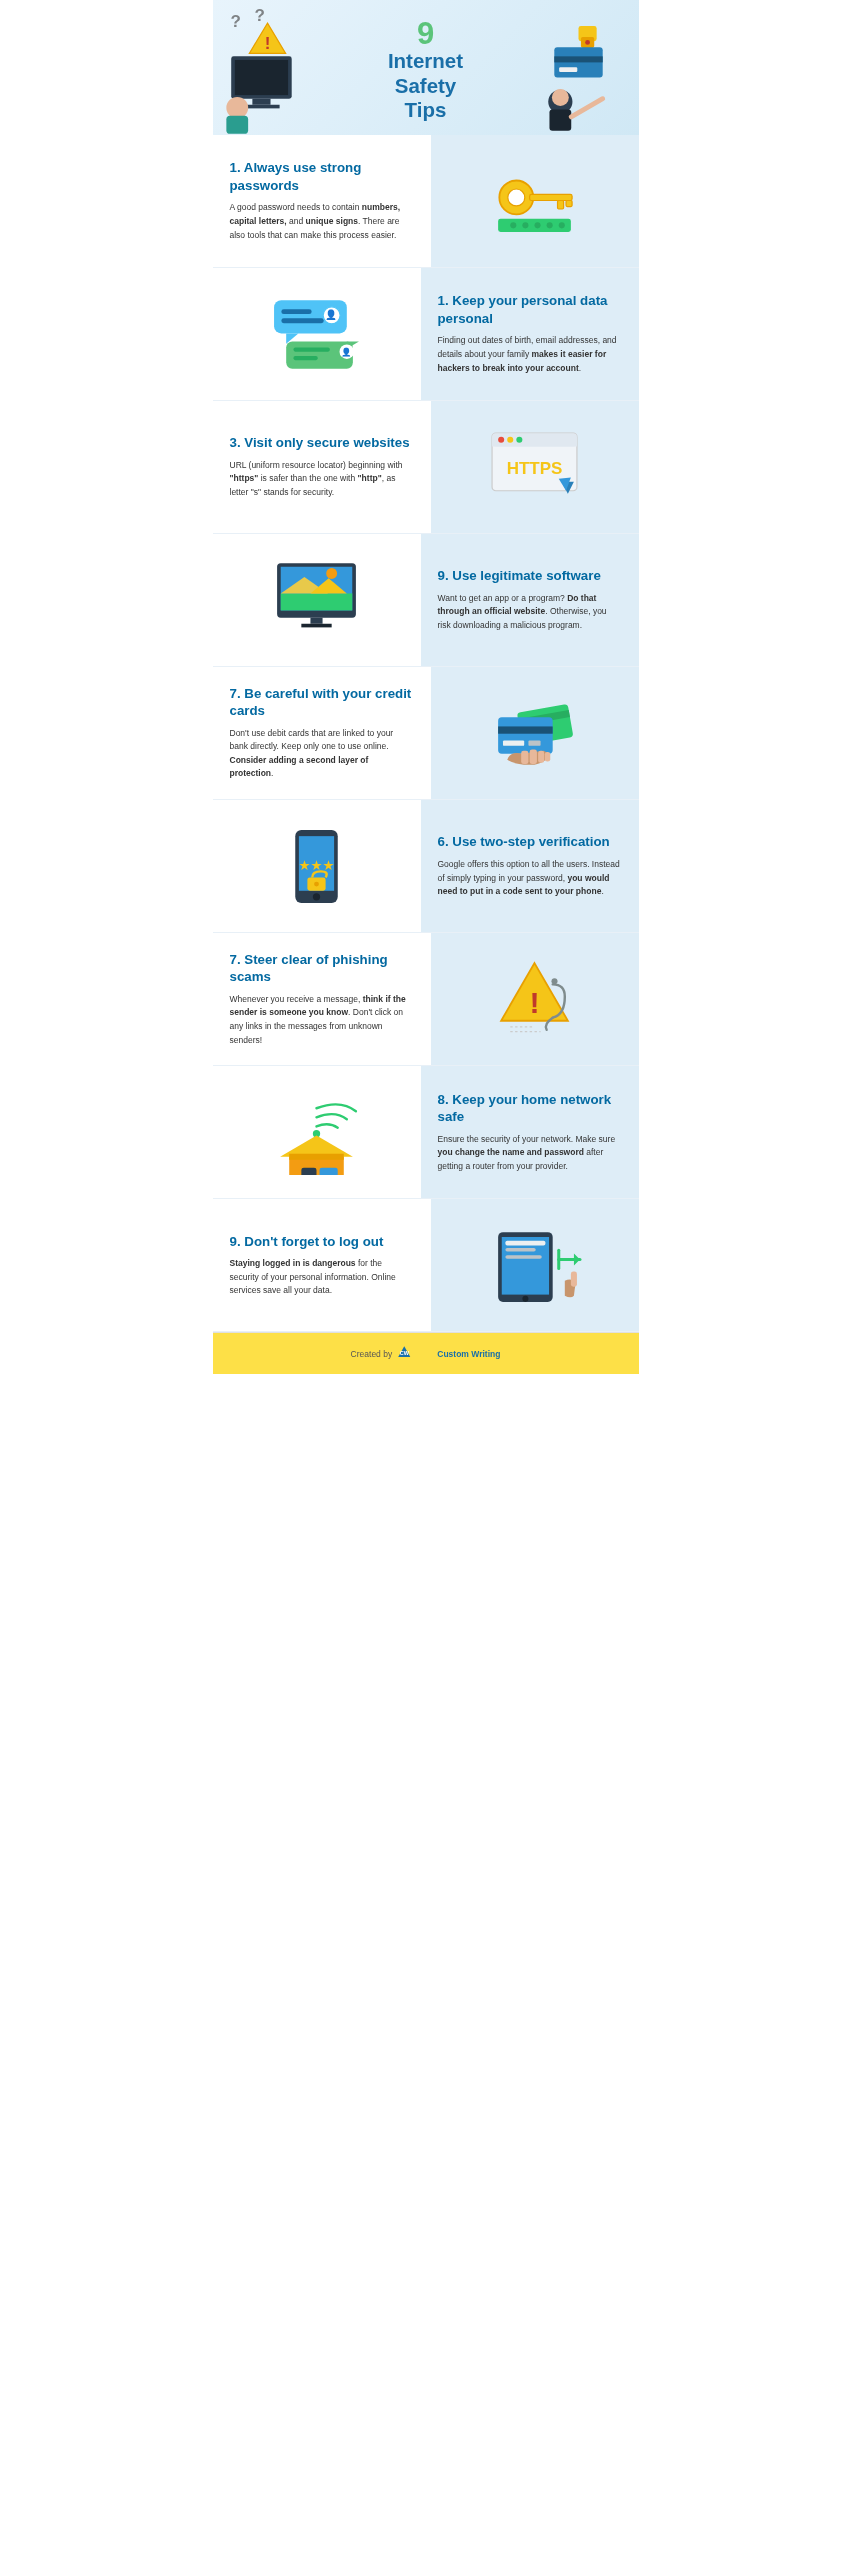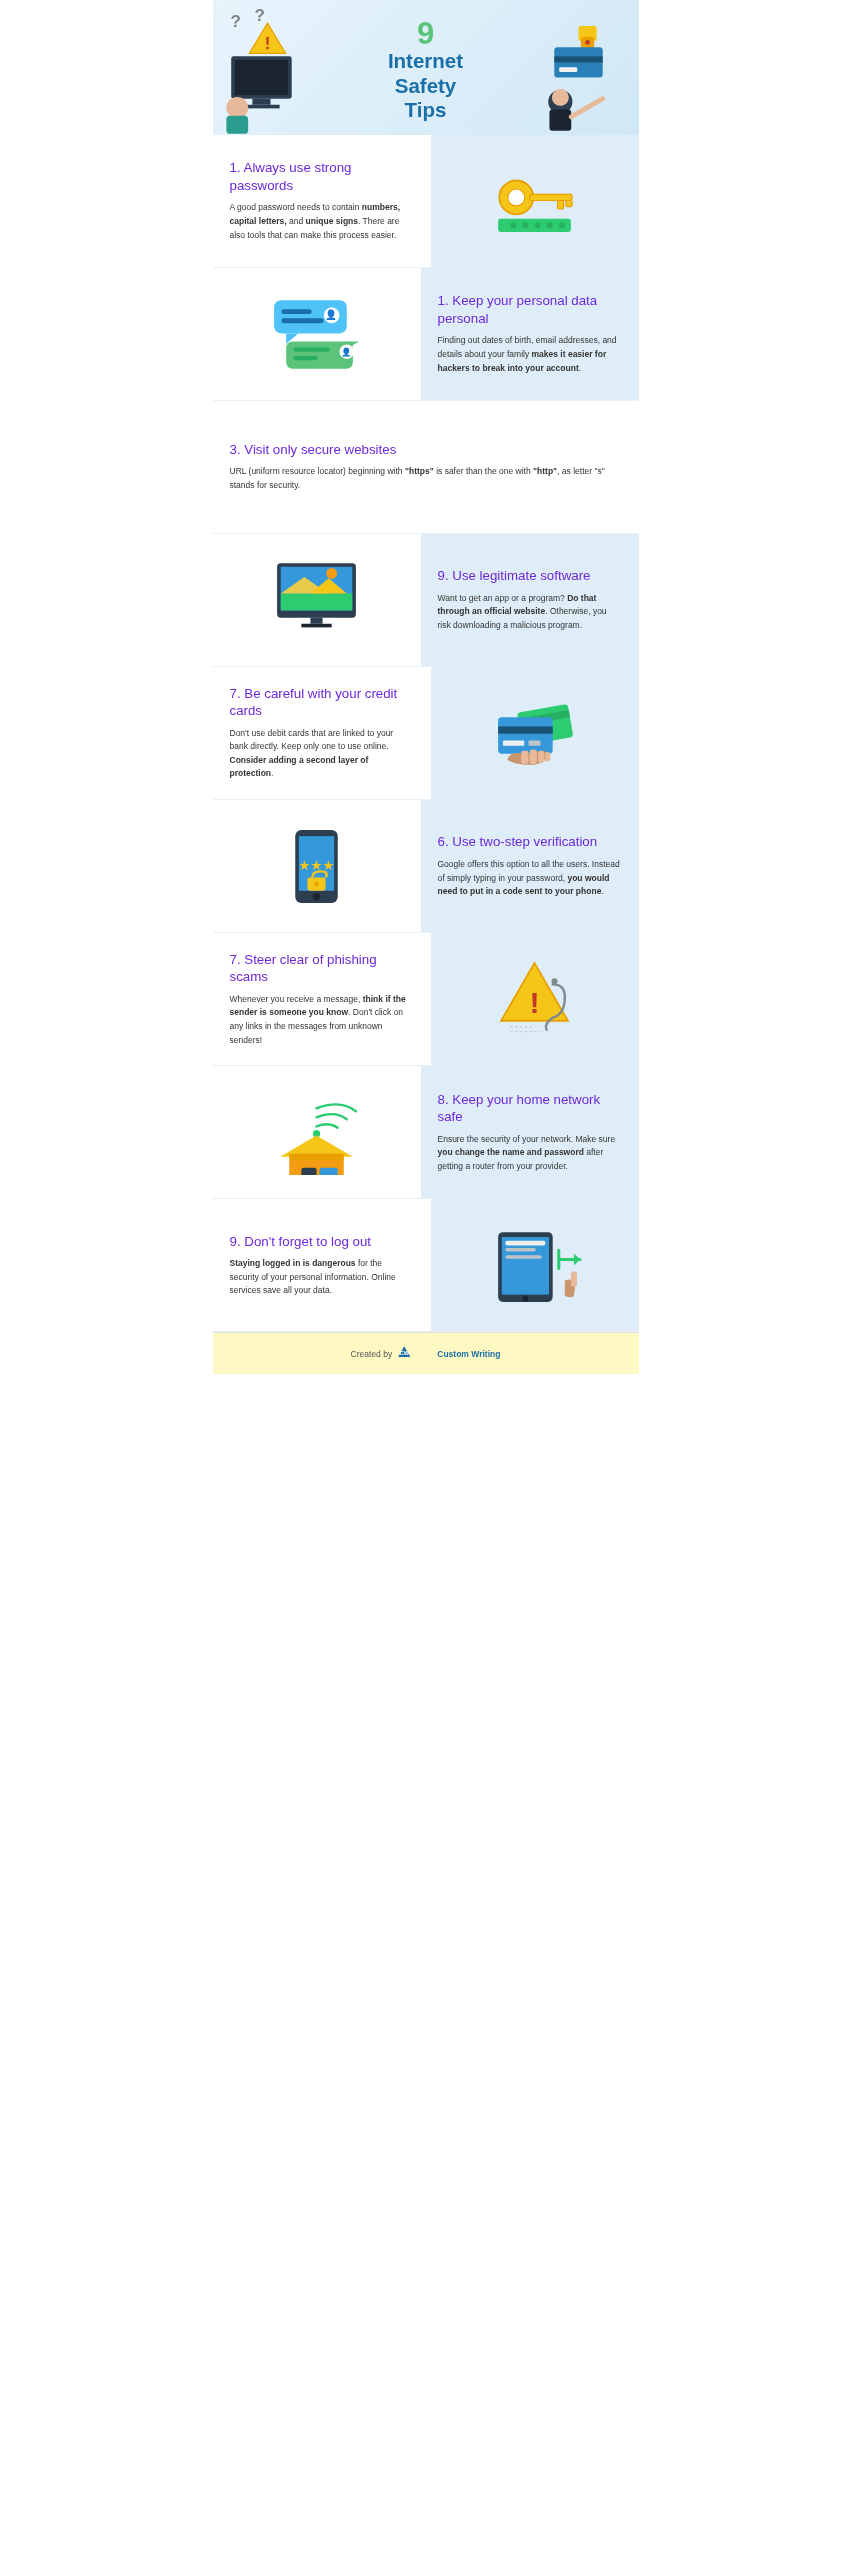--- a/index.html
+++ b/index.html
@@ -86,22 +86,22 @@
     .tip-section.right-text .tip-image-block {
       background: #fff;
       order: -1;
     }
     .tip-section.right-text .tip-text-block {
       background: #deedf7;
     }
 
     .tip-title {
       font-size: 13.3px;
-      font-weight: 400;
-      color: #6d28d9;
+      font-weight: 700;
+      color: #0369a1;
       margin-bottom: 7.3px;
       line-height: 1.3;
     }
     .tip-body {
       font-size: 8.5px;
       color: #333;
       line-height: 1.6;
     }
     .tip-body strong {
       font-weight: 700;
@@ -111,21 +111,21 @@
     .icon-container {
       width: 97px;
       height: 85px;
       display: flex;
       align-items: center;
       justify-content: center;
     }
 
     
     .footer {
-      background: #fef9c3;
+      background: #fde047;
       padding: 12px;
       text-align: center;
       display: flex;
       align-items: center;
       justify-content: center;
       gap: 4.8px;
       font-size: 8.5px;
       color: #555;
       border-top: 0.6px solid #e0e0e0;
     }
@@ -252,20 +252,38 @@
       Finding out dates of birth, email addresses, and details about your family <strong>makes it easier for hackers to break into your account</strong>.
     </div>
   </div>
 </div>
 
 <div class="tip-section left-text">
   <div class="tip-text-block">
     <div class="tip-title">3. Visit only secure websites</div>
     <div class="tip-body">
       URL (uniform resource locator) beginning with <strong>"https"</strong> is safer than the one with <strong>"http"</strong>, as letter "s" stands for security.
+    </div>
+  </div>
+  <div class="tip-image-block">
+    <div class="icon-container">
+      <svg viewBox="0 0 160 120" width="97" height="73">
+
+        <rect x="10" y="5" width="140" height="95" rx="6" fill="#f0f4f8" stroke="#ccc" stroke-width="2"></rect>
+        <rect x="10" y="5" width="140" height="22" rx="6" fill="#e0e8f0"></rect>
+        <rect x="10" y="16" width="140" height="11" fill="#e0e8f0"></rect>
+        <circle cx="25" cy="16" r="5" fill="#e74c3c"></circle>
+        <circle cx="40" cy="16" r="5" fill="#f5c518"></circle>
+        <circle cx="55" cy="16" r="5" fill="#2ecc71"></circle>
+
+        <text x="80" y="72" text-anchor="middle" font-size="28" font-weight="900" fill="#f5c518" font-family="Arial">HTTPS</text>
+
+        <polygon points="125,85 145,85 135,105" fill="#2980b9"></polygon>
+        <polygon points="120,80 140,78 132,100" fill="#3498db"></polygon>
+      </svg>
     </div>
   </div>
 </div>
 
 <div class="tip-section right-text">
   <div class="tip-image-block">
     <div class="icon-container">
       <svg viewBox="0 0 160 130" width="97" height="79">
 
         <rect x="15" y="5" width="130" height="90" rx="6" fill="#2c3e50"></rect>

